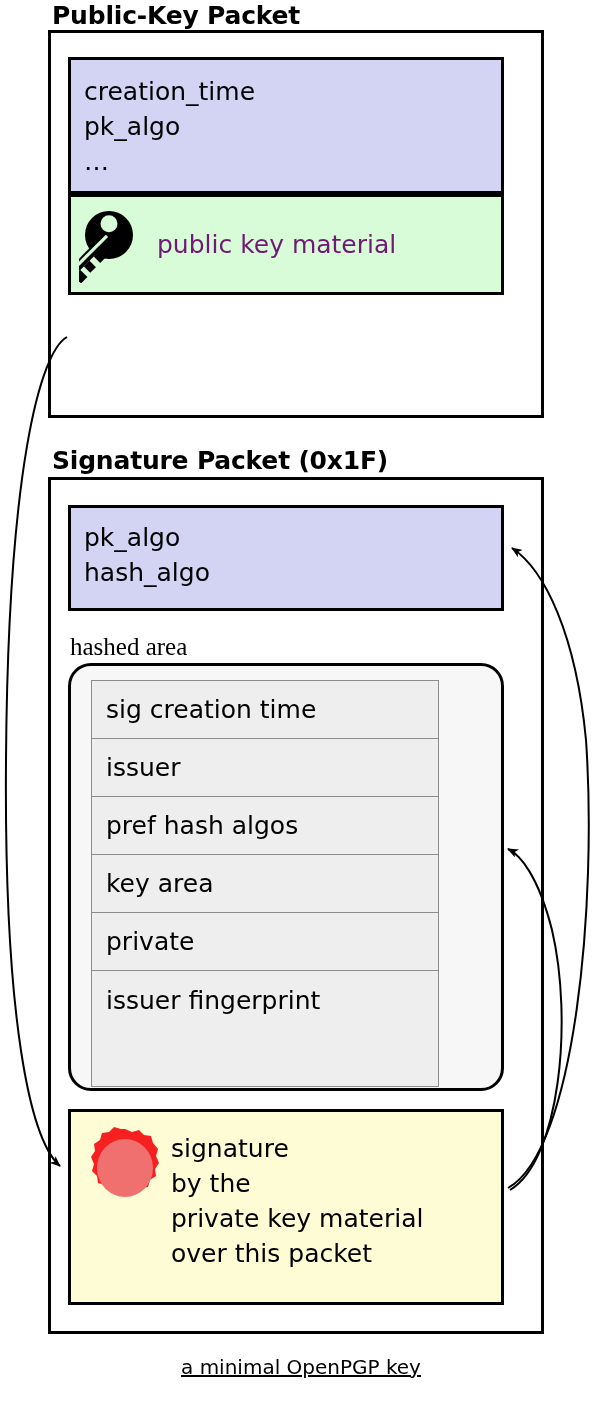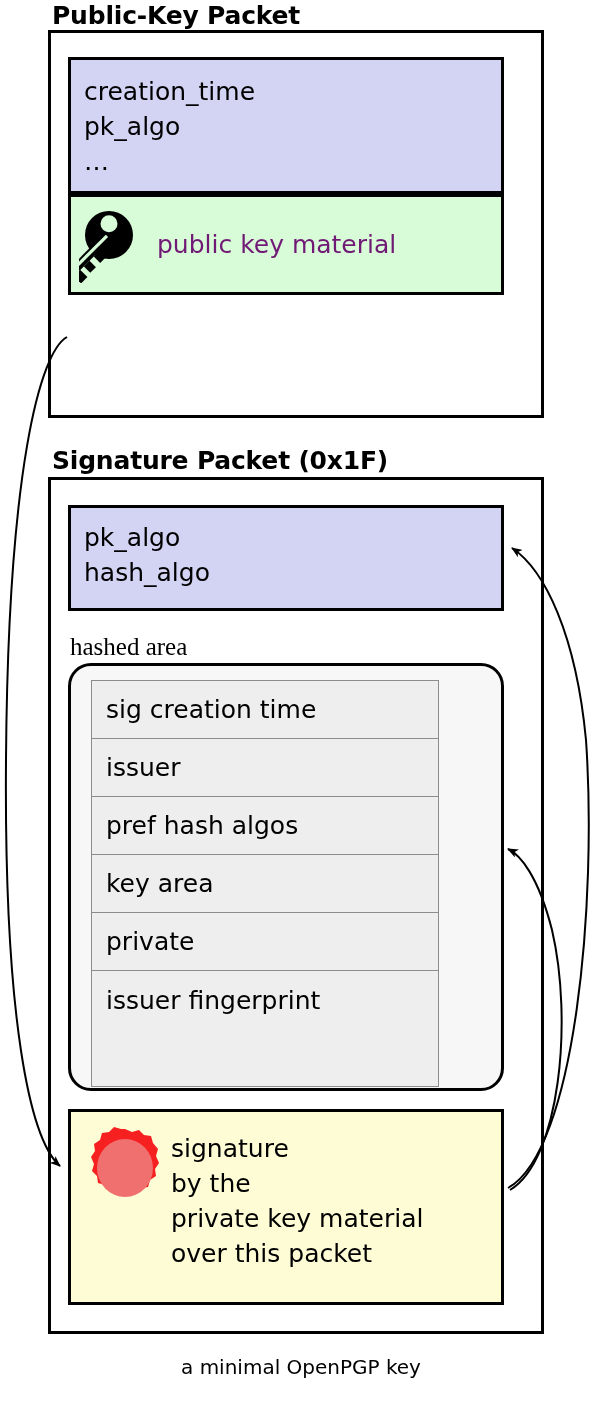--- a/index.html
+++ b/index.html
@@ -184,15 +184,15 @@
 
     <g>
       <path d="M508,1188 C576,1150 597,900 586,740 C576,635 545,570 512,548" fill="none" stroke="#000000" stroke-width="2" marker-end="url(#arrowhead)"></path>
     </g>
 
     <g>
       <path d="M510,1190 C560,1160 573,1020 552,930 C538,875 520,855 508,849" fill="none" stroke="#000000" stroke-width="2" marker-end="url(#arrowhead)"></path>
     </g>
   </svg>
 
-  <div class="abs caption" style="top:1355px;">a minimal OpenPGP key</div>
+  <div class="abs caption" style="top:1355px;text-decoration:underline;">a minimal OpenPGP key</div>
 
 </div>
 
 </body></html>

